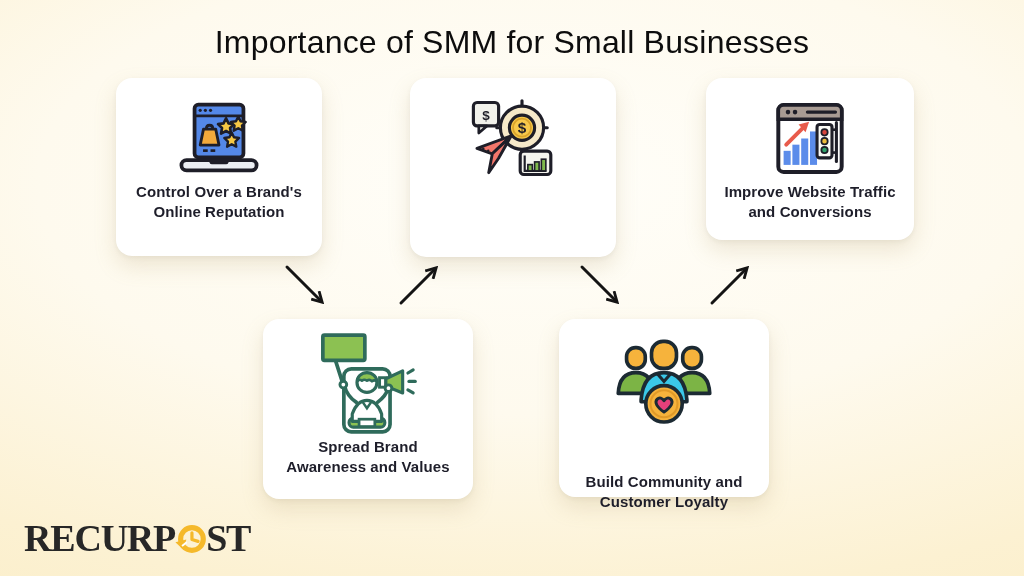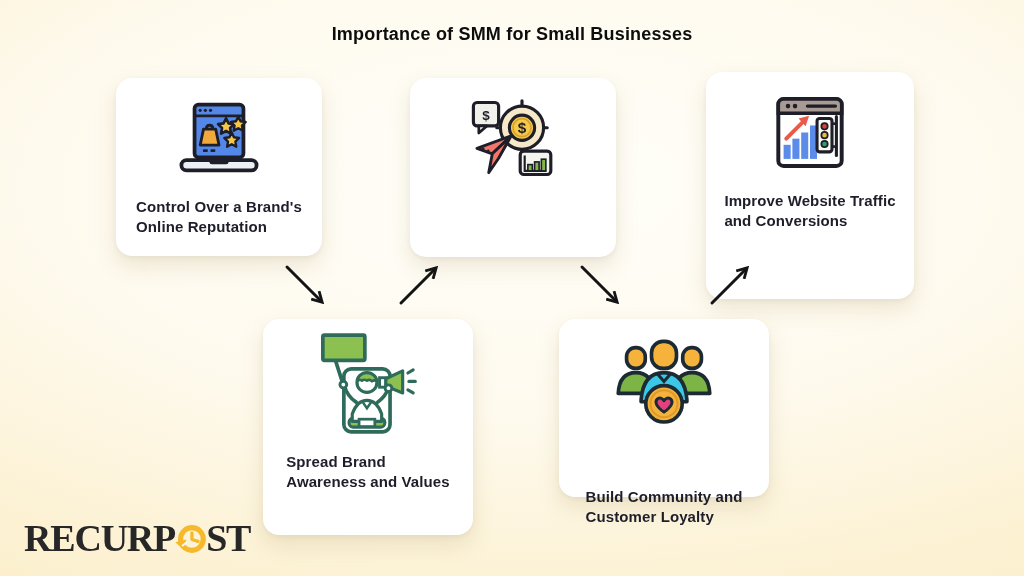--- a/index.html
+++ b/index.html
@@ -14,40 +14,40 @@
     overflow:hidden;
   }
   .stage{
     position:relative; width:1024px; height:576px;
     background:
       radial-gradient(ellipse 115% 95% at 52% 32%,
         var(--bg-center) 0%, var(--bg-mid) 42%, var(--bg-edge) 76%, var(--bg-corner) 100%);
   }
   .title{
     position:absolute; left:0; top:24px; width:100%;
-    text-align:center; font-size:18px; font-weight:700;
+    text-align:center; font-size:32px; font-weight:400;
     letter-spacing:.2px; color:var(--title-color);
   }
   .card{
     position:absolute; background:var(--card-bg); border-radius:16px;
     box-shadow:0 10px 22px rgba(168,146,92,.20), 0 2px 5px rgba(0,0,0,.05);
     display:flex; flex-direction:column; align-items:center;
   }
   .icon-wrap{ flex:0 0 auto; display:flex; align-items:center; justify-content:center; }
   .card-top .icon-wrap{ height:88px; margin-top:16px; }
   .card-bottom .icon-wrap{ height:108px; margin-top:10px; }
   .card-label{
-    margin-top:15px; text-align:left; white-space:pre-line;
+    margin-top:0; text-align:center; white-space:pre-line;
     font-size:15px; line-height:1.32; font-weight:700;
     color:var(--text-dark); letter-spacing:.1px; padding:0 4px;
   }
   #card-0{ left:116px; top:78px;  width:206px; height:178px; }
   #card-1{ left:410px; top:78px;  width:206px; height:179px; }
-  #card-2{ left:706px; top:72px;  width:208px; height:227px; }
-  #card-3{ left:263px; top:319px; width:210px; height:216px; }
+  #card-2{ left:706px; top:78px;  width:208px; height:162px; }
+  #card-3{ left:263px; top:319px; width:210px; height:180px; }
   #card-4{ left:559px; top:319px; width:210px; height:178px;gap:35px; }
   .arrows{ position:absolute; left:0; top:0; width:1024px; height:576px; pointer-events:none; }
   .logo{
     position:absolute; left:24px; top:518px; height:40px;
     display:flex; align-items:center;
     font-size:38px; font-weight:800; letter-spacing:-1.2px;
     color:var(--logo-color);
     font-family:Liberation Serif, serif;
   }
   .logo-clock{ margin:2px -2px 0 -1px; }

